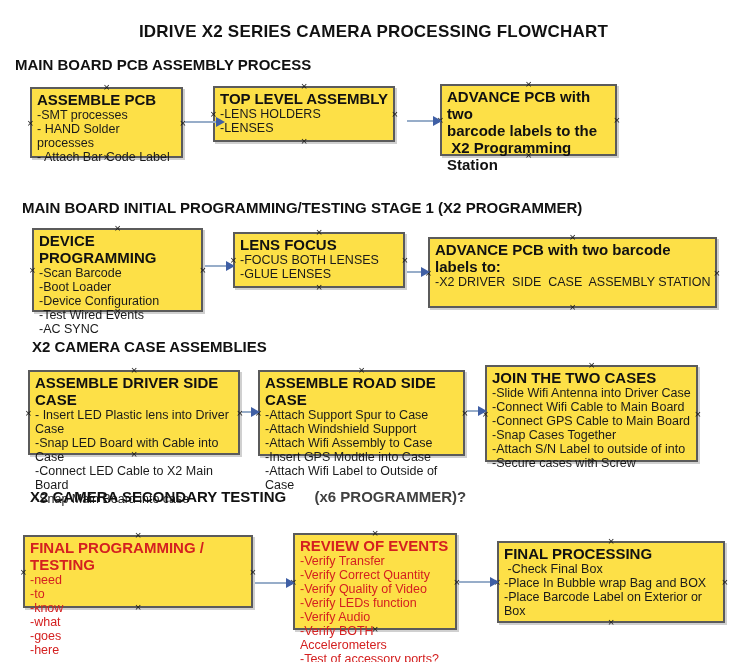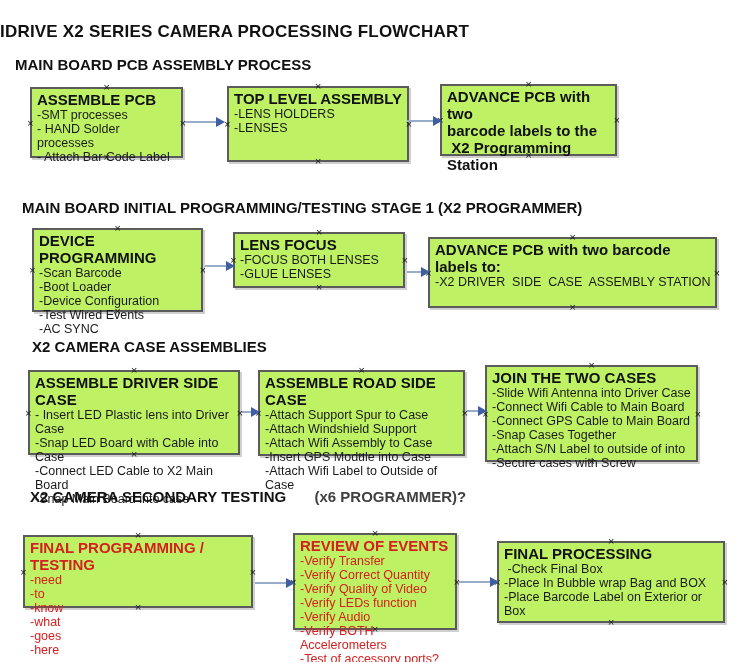--- a/index.html
+++ b/index.html
@@ -1,29 +1,29 @@
 <!DOCTYPE html>
 <html><head>
 <meta charset="utf-8">
 <style>
   html,body{margin:0;padding:0;background:#fff;}
   #canvas{
     position:relative;width:747px;height:662px;background:#ffffff;
     font-family:"Liberation Sans",sans-serif;color:#111;overflow:hidden;
   }
   .page-title{
-    position:absolute;top:22px;left:0;width:747px;
+    position:absolute;top:22px;left:0;width:747px;text-align:center;
     font-size:17px;font-weight:bold;letter-spacing:.2px;color:#111;
   }
   .section-heading{
     position:absolute;font-size:15px;font-weight:bold;color:#111;white-space:pre;
   }
   .section-heading .red{color:#404040;margin-left:20px;}
   .box{
-    position:absolute;background:#bef264;border:2px solid #5b5b5b;
+    position:absolute;background:#fde047;border:2px solid #5b5b5b;
     box-shadow:2px 2px 0 rgba(150,150,150,.45);
     padding:2px 4px 0 5px;box-sizing:border-box;overflow:visible;
   }
   .box-title{font-size:15px;font-weight:bold;line-height:17px;white-space:pre-wrap;}
   .box-line{font-size:12.5px;line-height:14px;white-space:pre-wrap;color:#1a1a1a;}
   .box.red-box .box-title,.box.red-box .box-line{color:#d42020;}
   
   .ax{position:absolute;font-size:11px;line-height:10px;color:#1b1b1b;font-weight:normal;}
   .ax::before{content:"\00d7";}
   .ax-t{top:-7px;left:50%;transform:translateX(-50%);}
@@ -50,21 +50,21 @@
     <i class="ax ax-t"></i>
       <i class="ax ax-b"></i>
       <i class="ax ax-l"></i>
       <i class="ax ax-r"></i>
     <div class="box-title">ASSEMBLE PCB</div>
     <div class="box-line">-SMT processes</div>
     <div class="box-line">- HAND Solder processes</div>
     <div class="box-line">- Attach Bar Code Label</div>
   </div>
 
-  <div class="box" style="left:227px;top:86px;width:182px;height:76px;">
+  <div class="box" style="left:213px;top:86px;width:182px;height:56px;">
     <i class="ax ax-t"></i>
       <i class="ax ax-b"></i>
       <i class="ax ax-l"></i>
       <i class="ax ax-r"></i>
     <div class="box-title">TOP LEVEL ASSEMBLY</div>
     <div class="box-line">-LENS HOLDERS</div>
     <div class="box-line">-LENSES</div>
   </div>
 
   <div class="box" style="left:440px;top:84px;width:177px;height:72px;">

